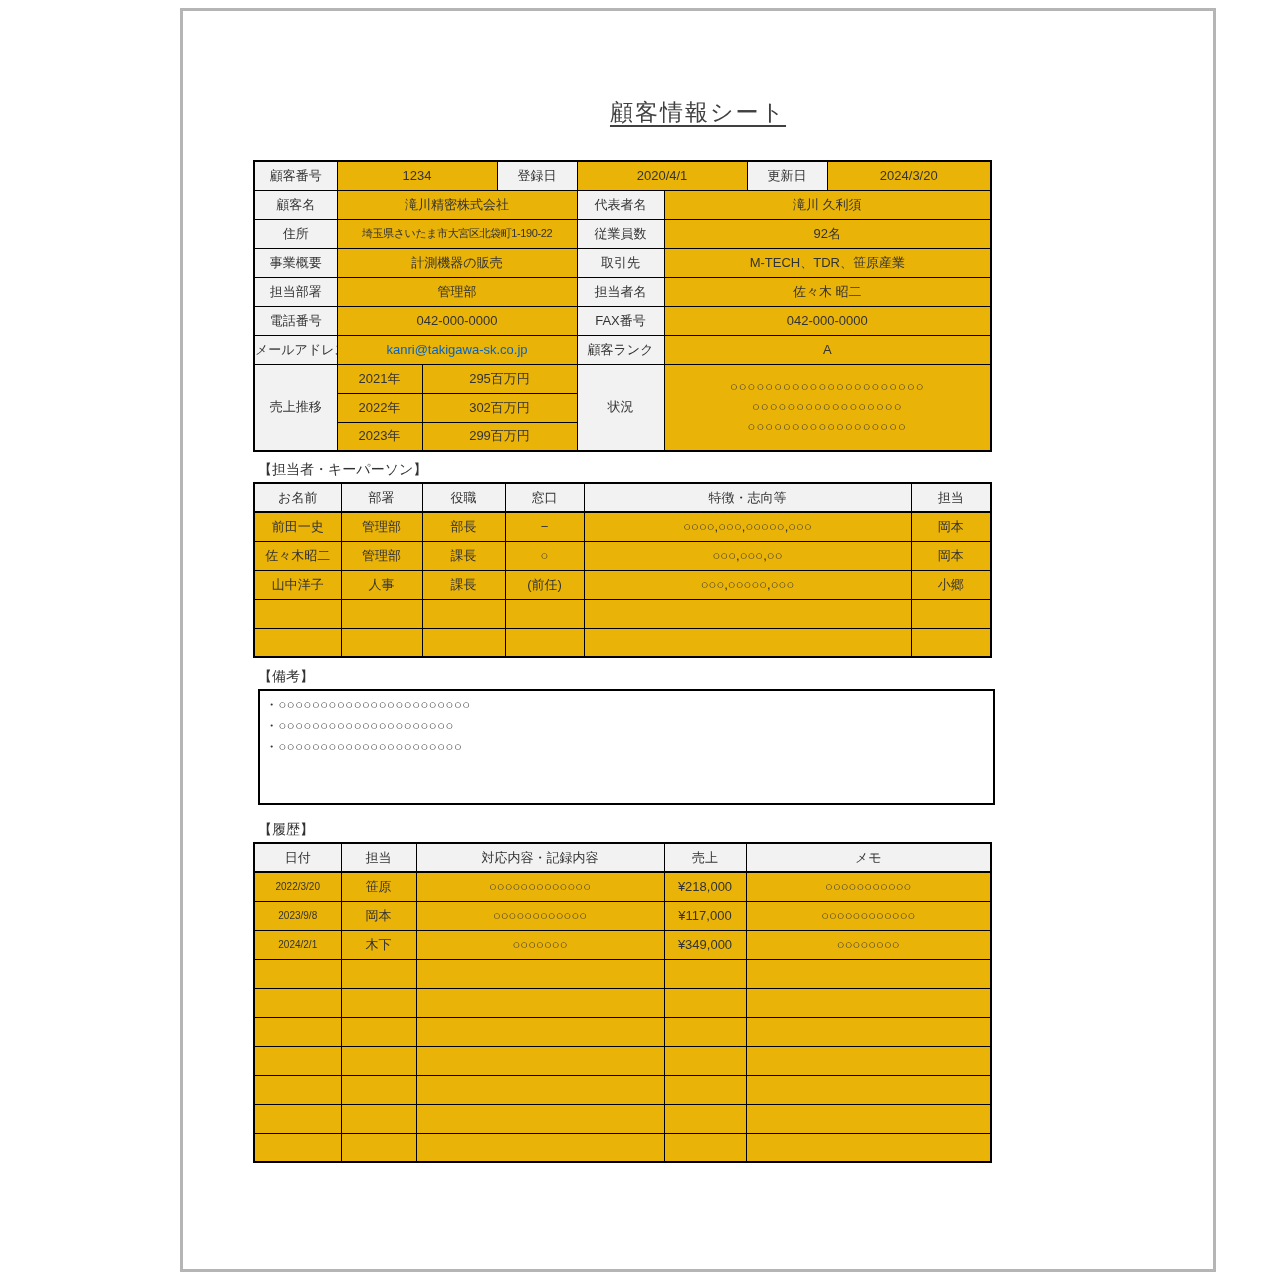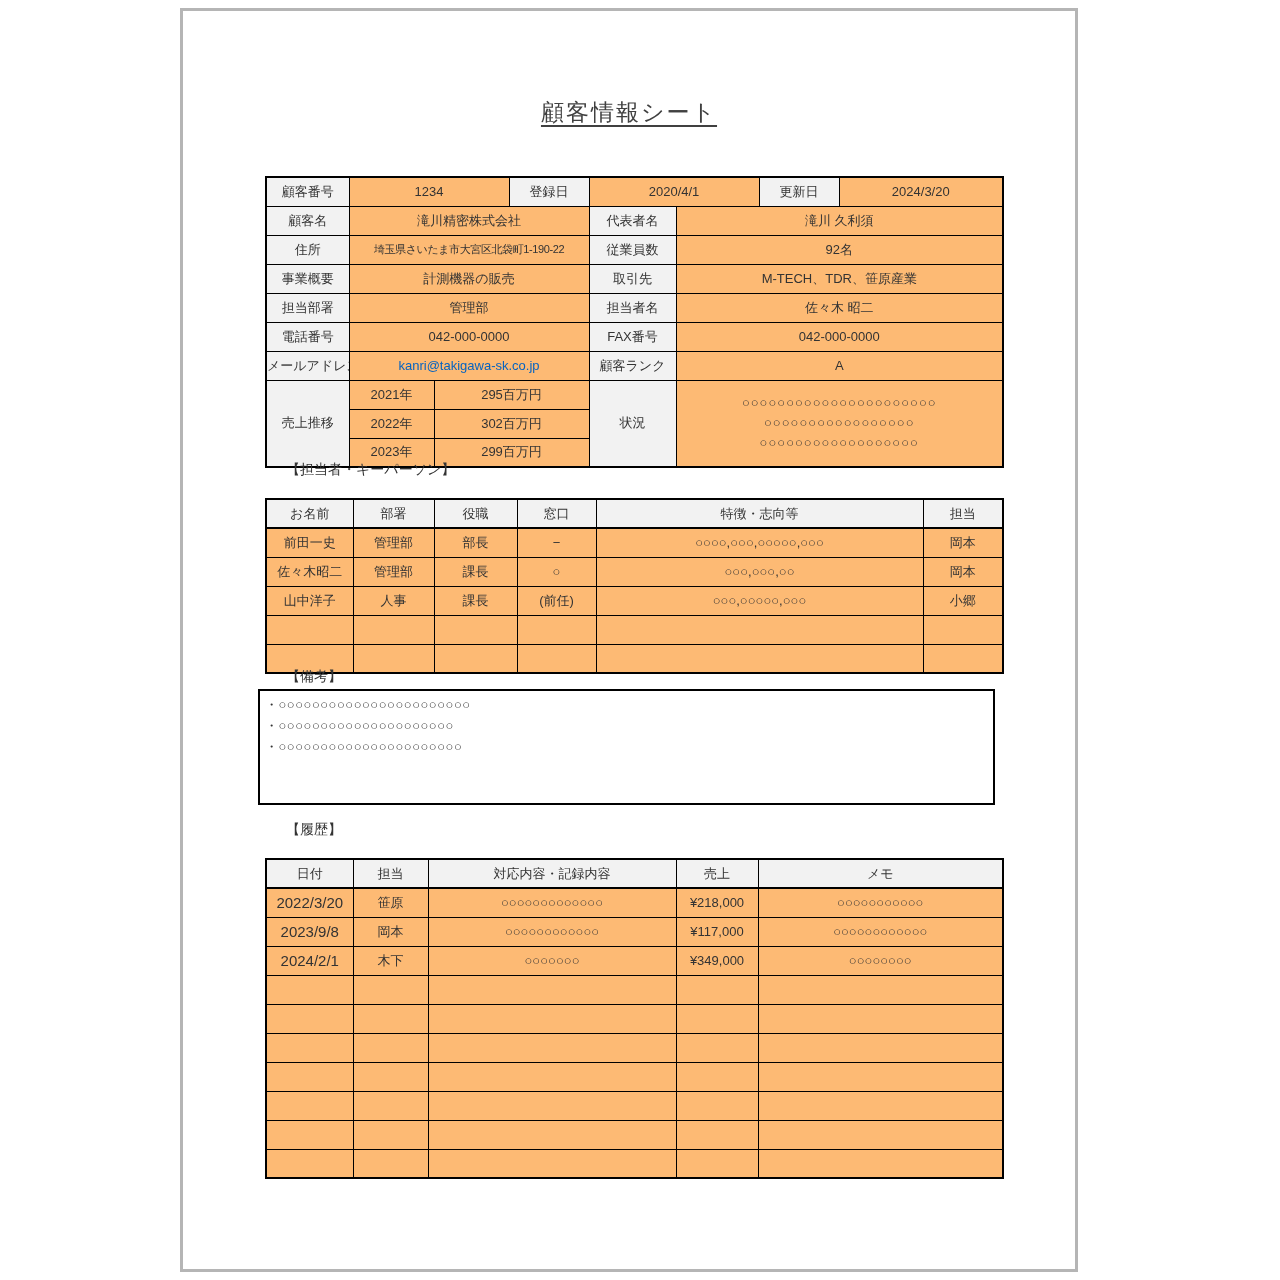--- a/index.html
+++ b/index.html
@@ -1,36 +1,35 @@
 <!DOCTYPE html>
 <html><head>
 <meta charset="utf-8">
 <style>
   html,body{margin:0;padding:0;}
   body{
     width:1280px;height:1280px;background:#ffffff;position:relative;
     font-family:"Liberation Sans","DejaVu Sans",sans-serif;color:#333;
   }
   .page{
-    position:absolute;left:180px;top:8px;width:898px;height:1264px;
+    position:absolute;left:180px;top:8px;width:1036px;height:1264px;
     background:#fff;border:3px solid #b5b5b5;box-sizing:border-box;
   }
   .title{
     position:absolute;top:86px;left:0;width:100%;text-align:center;
     font-size:23px;letter-spacing:2px;color:#404040;text-decoration:underline;
     text-underline-offset:5px;
   }
   .section-label{
-    position:absolute;left:75px;font-size:14px;color:#333;margin-left:28px;
+    position:absolute;left:75px;font-size:14px;color:#333;
   }
   .tbl{
-    position:absolute;left:82px;border-collapse:collapse;table-layout:fixed;
+    position:absolute;left:70px;border-collapse:collapse;table-layout:fixed;
     width:737px;border:2px solid #000;font-size:13px;color:#333;
-    background:#fdba74;
-    margin-top:16px;
+    background:#eab308;
   }
   .tbl td,.tbl th{
     border:1px solid #000;text-align:center;vertical-align:middle;
     padding:0;overflow:hidden;white-space:nowrap;font-weight:normal;
   }
   .tbl th{background:#f2f2f2;border-bottom:2px solid #000;}
   .lab{background:#f2f2f2;}
   .info tr{height:29px;}
   .kp tr{height:29px;}
   .hist tr{height:29px;}
@@ -39,21 +38,21 @@
   .status-cell{text-align:left;vertical-align:top;padding:2px 6px;}
   .status-cell div{line-height:20px;letter-spacing:1px;}
   .remarks-box{
     position:absolute;left:75px;top:678px;width:737px;height:116px;
     border:2px solid #000;box-sizing:border-box;background:#fff;
     padding:3px 5px;font-size:13px;color:#333;
   }
   .remarks-box div{line-height:21px;letter-spacing:0.5px;}
   .cell-left{text-align:left;padding-left:5px;}
   .cell-right{text-align:right;padding-right:5px;}
-  .hist .date{font-size:15px;}
+  .hist .date{font-size:10px;}
   .info-pos{top:149px;}
   .kp-pos{top:471px;}
   .hist-pos{top:831px;}
   .kp-label-pos{top:450px;}
   .rem-label-pos{top:657px;}
   .hist-label-pos{top:810px;}
 </style>
 </head>
 <body>
 

